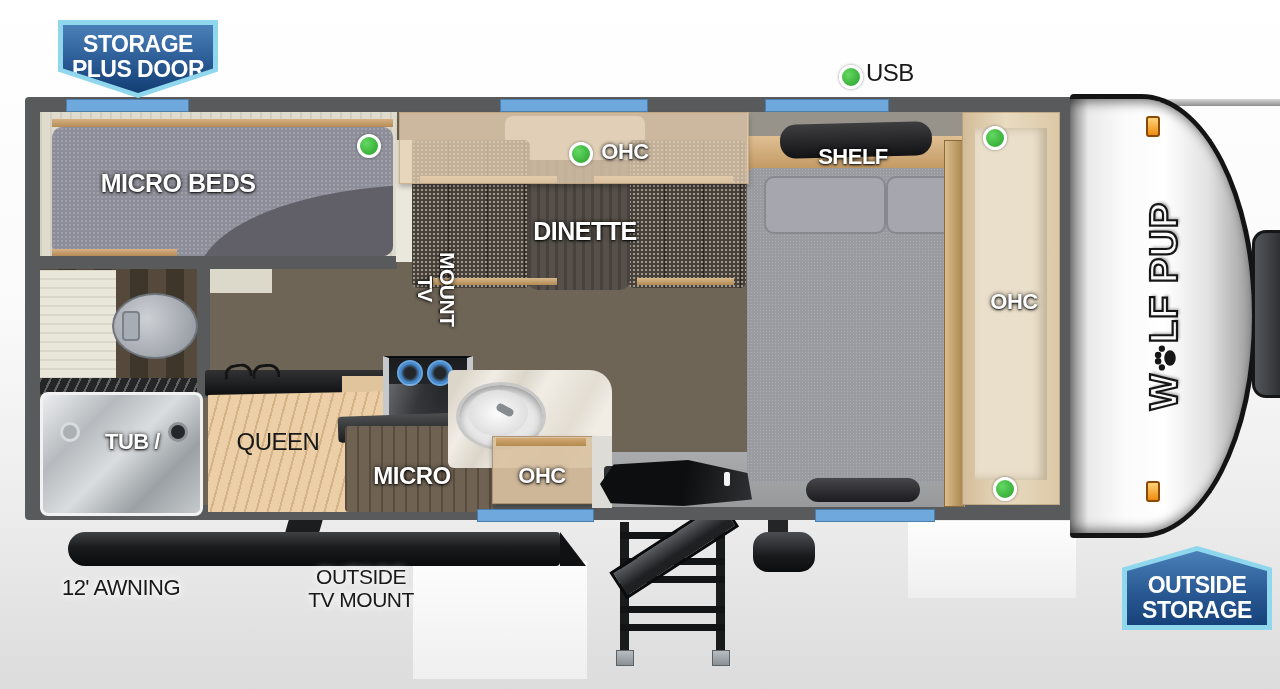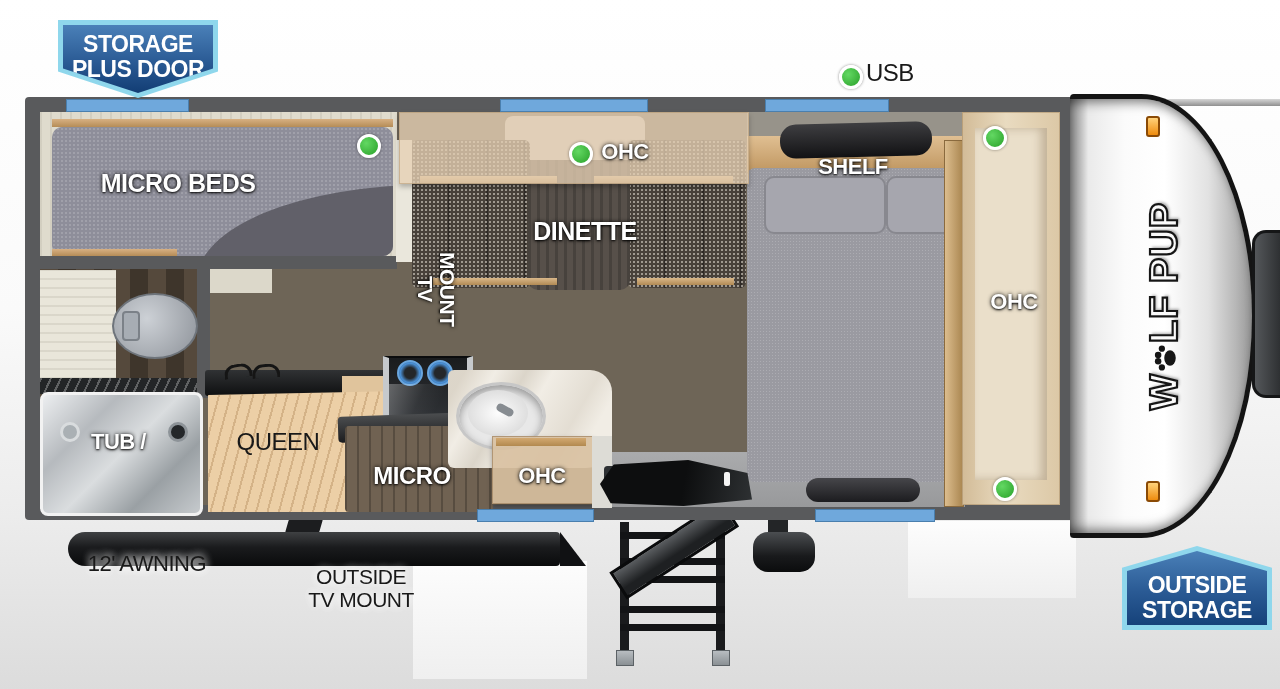--- a/index.html
+++ b/index.html
@@ -266,23 +266,23 @@
   <div class="led" style="left:983px;top:126px;"></div>
   <div class="led" style="left:993px;top:477px;"></div>
 
   <div class="lbl" style="left:93px;top:170px;width:170px;font-size:25px;">MICRO BEDS</div>
   <div class="lbl vert" style="left:414px;top:224px;height:130px;font-size:21px;">
     <div>TV</div>
     <div>MOUNT</div>
   </div>
   <div class="lbl" style="left:520px;top:218px;width:130px;font-size:25px;">DINETTE</div>
   <div class="lbl" style="left:598px;top:140px;width:54px;font-size:22px;">OHC</div>
-  <div class="lbl" style="left:793px;top:155px;width:120px;font-size:22px;text-align:center;">SHELF</div>
+  <div class="lbl" style="left:793px;top:145px;width:120px;font-size:22px;text-align:center;">SHELF</div>
   <div class="lbl" style="left:984px;top:290px;width:60px;font-size:22px;">OHC</div>
-  <div class="lbl" style="left:40px;top:430px;width:157px;font-size:22px;">
+  <div class="lbl" style="left:40px;top:430px;width:157px;font-size:22px;padding-left:14px;">
     <div>TUB /</div>
   </div>
   <div class="klabel" style="left:213px;top:429px;width:130px;font-size:24px;text-shadow:none;">QUEEN</div>
   <div class="lbl" style="left:342px;top:463px;width:140px;font-size:24px;">MICRO</div>
   <div class="lbl" style="left:496px;top:464px;width:92px;font-size:22px;">OHC</div>
 
   <div class="abs front-cap"></div>
   <div class="marker-light" style="left:1146px;top:116px;"></div>
   <div class="marker-light" style="left:1146px;top:481px;"></div>
   <div class="abs hitch-cover"></div>
@@ -303,19 +303,19 @@
     </div>
   </div>
   <div class="badge badge-os">
     <div class="badge-os-inner">
       <div class="badge-line">OUTSIDE</div>
       <div class="badge-line">STORAGE</div>
     </div>
   </div>
   <div class="led" style="left:839px;top:65px;"></div>
   <div class="klabel" style="left:866px;top:60px;width:80px;font-size:24px;text-align:left;text-shadow:none;">USB</div>
-  <div class="klabel" style="left:36px;top:552px;width:170px;font-size:22px;text-align:right;">12' AWNING</div>
+  <div class="klabel" style="left:36px;top:576px;width:170px;font-size:22px;">12' AWNING</div>
   <div class="klabel" style="left:276px;top:566px;width:170px;font-size:21px;">
     <div>OUTSIDE</div>
     <div>TV MOUNT</div>
   </div>
 
 </div>
 
 </body></html>

